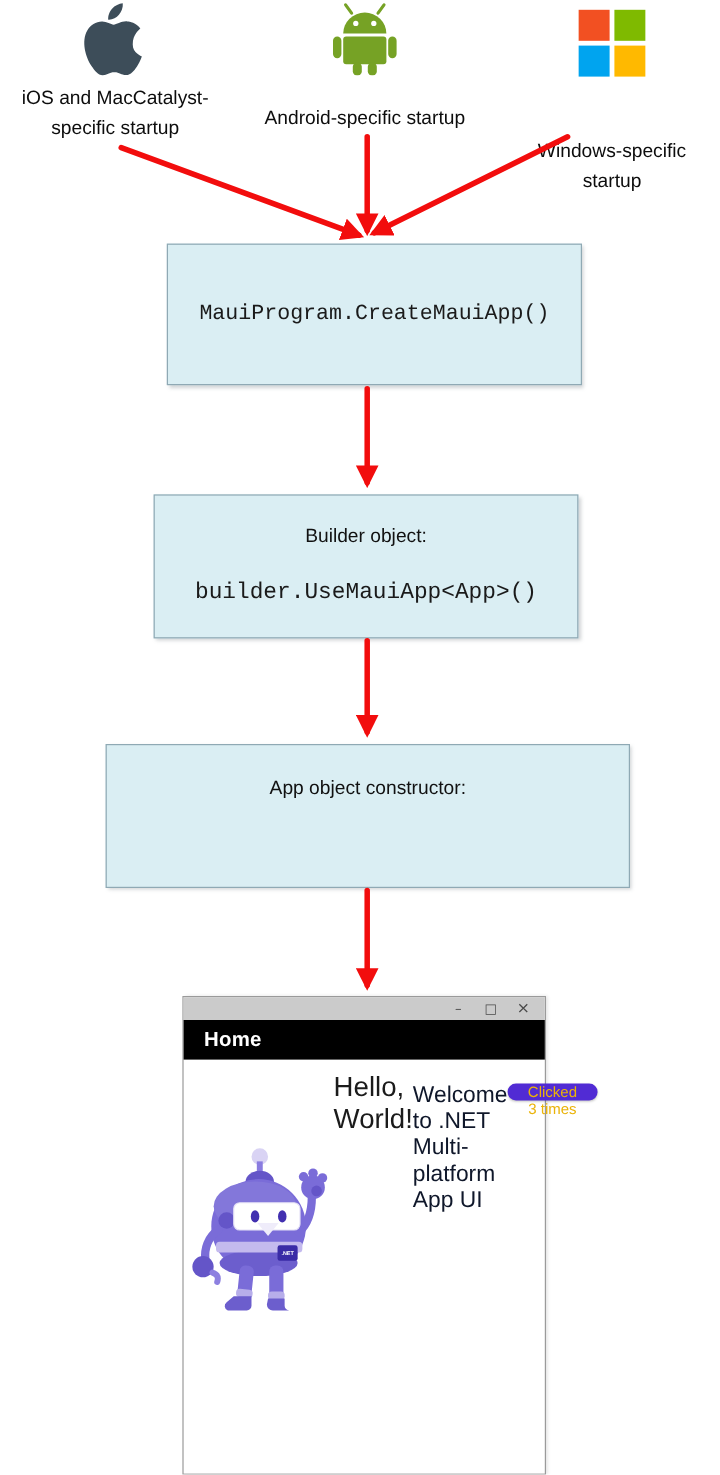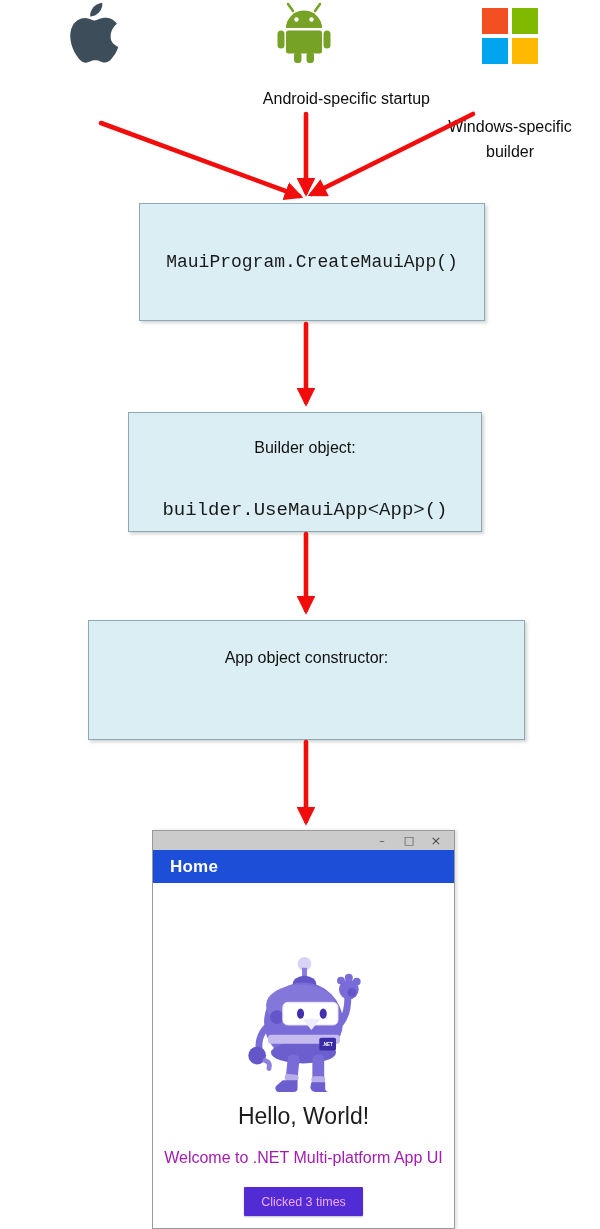--- a/index.html
+++ b/index.html
@@ -21,27 +21,27 @@
   svg.arrows{position:absolute;left:0;top:0;pointer-events:none;z-index:3;}
 
   
   .window{position:absolute;left:152px;top:830px;width:303px;height:399px;
           background:#fff;border:1px solid #9a9a9a;box-sizing:border-box;
           box-shadow:2px 0 3px rgba(0,0,0,.12);}
   .titlebar{height:19px;background:#CBCBCB;display:flex;align-items:center;
             justify-content:flex-end;padding-right:10px;gap:11px;}
   .tbtn{width:16px;text-align:center;font-family:"DejaVu Sans",sans-serif;
         font-size:11px;line-height:17px;color:#4a4a4a;cursor:default;}
-  .navbar{height:33px;background:#1d4ed8;display:flex;align-items:center;}
+  .navbar{height:33px;background:#000000;display:flex;align-items:center;}
   .navtitle{color:#fff;font-size:17px;font-weight:700;padding-left:17px;letter-spacing:.2px;}
-  .appcontent{display:flex;flex-direction:column;align-items:center;}
+  .appcontent{display:flex;align-items:flex-start;}
   .hello{margin-top:9px;font-size:23px;color:#1b1b1b;}
-  .welcome{margin-top:19px;font-size:16px;color:#a21caf;}
-  .counterbtn{margin-top:20px;background:#512BD4;color:#f0abfc;border:none;border-radius:1px;
-              height:29px;padding:0 17px;font-size:12.5px;font-family:"Liberation Sans",sans-serif;
+  .welcome{margin-top:19px;font-size:19px;color:#0f172a;}
+  .counterbtn{margin-top:20px;background:#512BD4;color:#eab308;border:none;border-radius:11px;
+              height:14px;padding:0 17px;font-size:12.5px;font-family:"Liberation Sans",sans-serif;
               box-shadow:0 1px 2px rgba(0,0,0,.25);}
   .botwrap{margin-top:71px;line-height:0;}
 </style>
 </head>
 <body>
 
 <div class="canvas">
 
   <svg class="abs" style="left:60px;top:0px;" width="68" height="66" viewBox="8 4 50 54">
     <g fill="#3D4D59">
@@ -65,26 +65,30 @@
     </g>
   </svg>
 
   <svg class="abs" style="left:482px;top:8px;" width="56" height="56" viewBox="0 0 56 56">
     <rect x="0" y="0" width="26" height="26" fill="#F25022"></rect>
     <rect x="30" y="0" width="26" height="26" fill="#7FBA00"></rect>
     <rect x="0" y="30" width="26" height="26" fill="#00A4EF"></rect>
     <rect x="30" y="30" width="26" height="26" fill="#FFB900"></rect>
   </svg>
 
-  <div class="plabel" style="left:210px;top:86px;width:220px;text-align:right;">
+  <div class="plabel" style="left:8px;top:70px;width:176px;">
+    <span>iOS and MacCatalyst-</span><br>
+    <span>specific startup</span>
+  </div>
+  <div class="plabel" style="left:194px;top:86px;width:220px;">
     <span>Android-specific startup</span>
   </div>
   <div class="plabel" style="left:430px;top:70px;width:160px;margin-top:44px;">
     <span>Windows-specific</span><br>
-    <span>builder</span>
+    <span>startup</span>
   </div>
 
   <svg class="arrows" width="600" height="1229" viewBox="0 0 600 1229">
     <defs>
       <marker id="ah" viewBox="0 0 10 10" refX="7.5" refY="5" markerWidth="4.1" markerHeight="4.1" orient="auto">
         <path d="M0,0 L10,5 L0,10 z" fill="#F20D0D"></path>
       </marker>
     </defs>
     <g stroke="#F20D0D" stroke-width="4.6" stroke-linecap="round">
       <line x1="101" y1="123" x2="299" y2="196" marker-end="url(#ah)"></line>
@@ -95,21 +99,21 @@
       <line x1="306" y1="742" x2="306" y2="821" marker-end="url(#ah)"></line>
     </g>
   </svg>
 
   <div class="flowbox" style="left:139px;top:203px;width:346px;height:118px;justify-content:center;">
     <div class="code" style="font-size:18px;">MauiProgram.CreateMauiApp()</div>
   </div>
 
   <div class="flowbox" style="left:128px;top:412px;width:354px;height:120px;padding-top:26px;">
     <div class="boxtitle">Builder object:</div>
-    <div class="code" style="font-size:19px;margin-top:42px;">builder.UseMauiApp&lt;App&gt;()</div>
+    <div class="code" style="font-size:19px;margin-top:25px;">builder.UseMauiApp&lt;App&gt;()</div>
   </div>
 
   <div class="flowbox" style="left:88px;top:620px;width:437px;height:120px;padding-top:28px;gap:48px;">
     <div class="boxtitle">App object constructor:</div>
   </div>
 
   <div class="window">
     <div class="titlebar">
       <span class="tbtn">–</span>
       <span class="tbtn">□</span>

